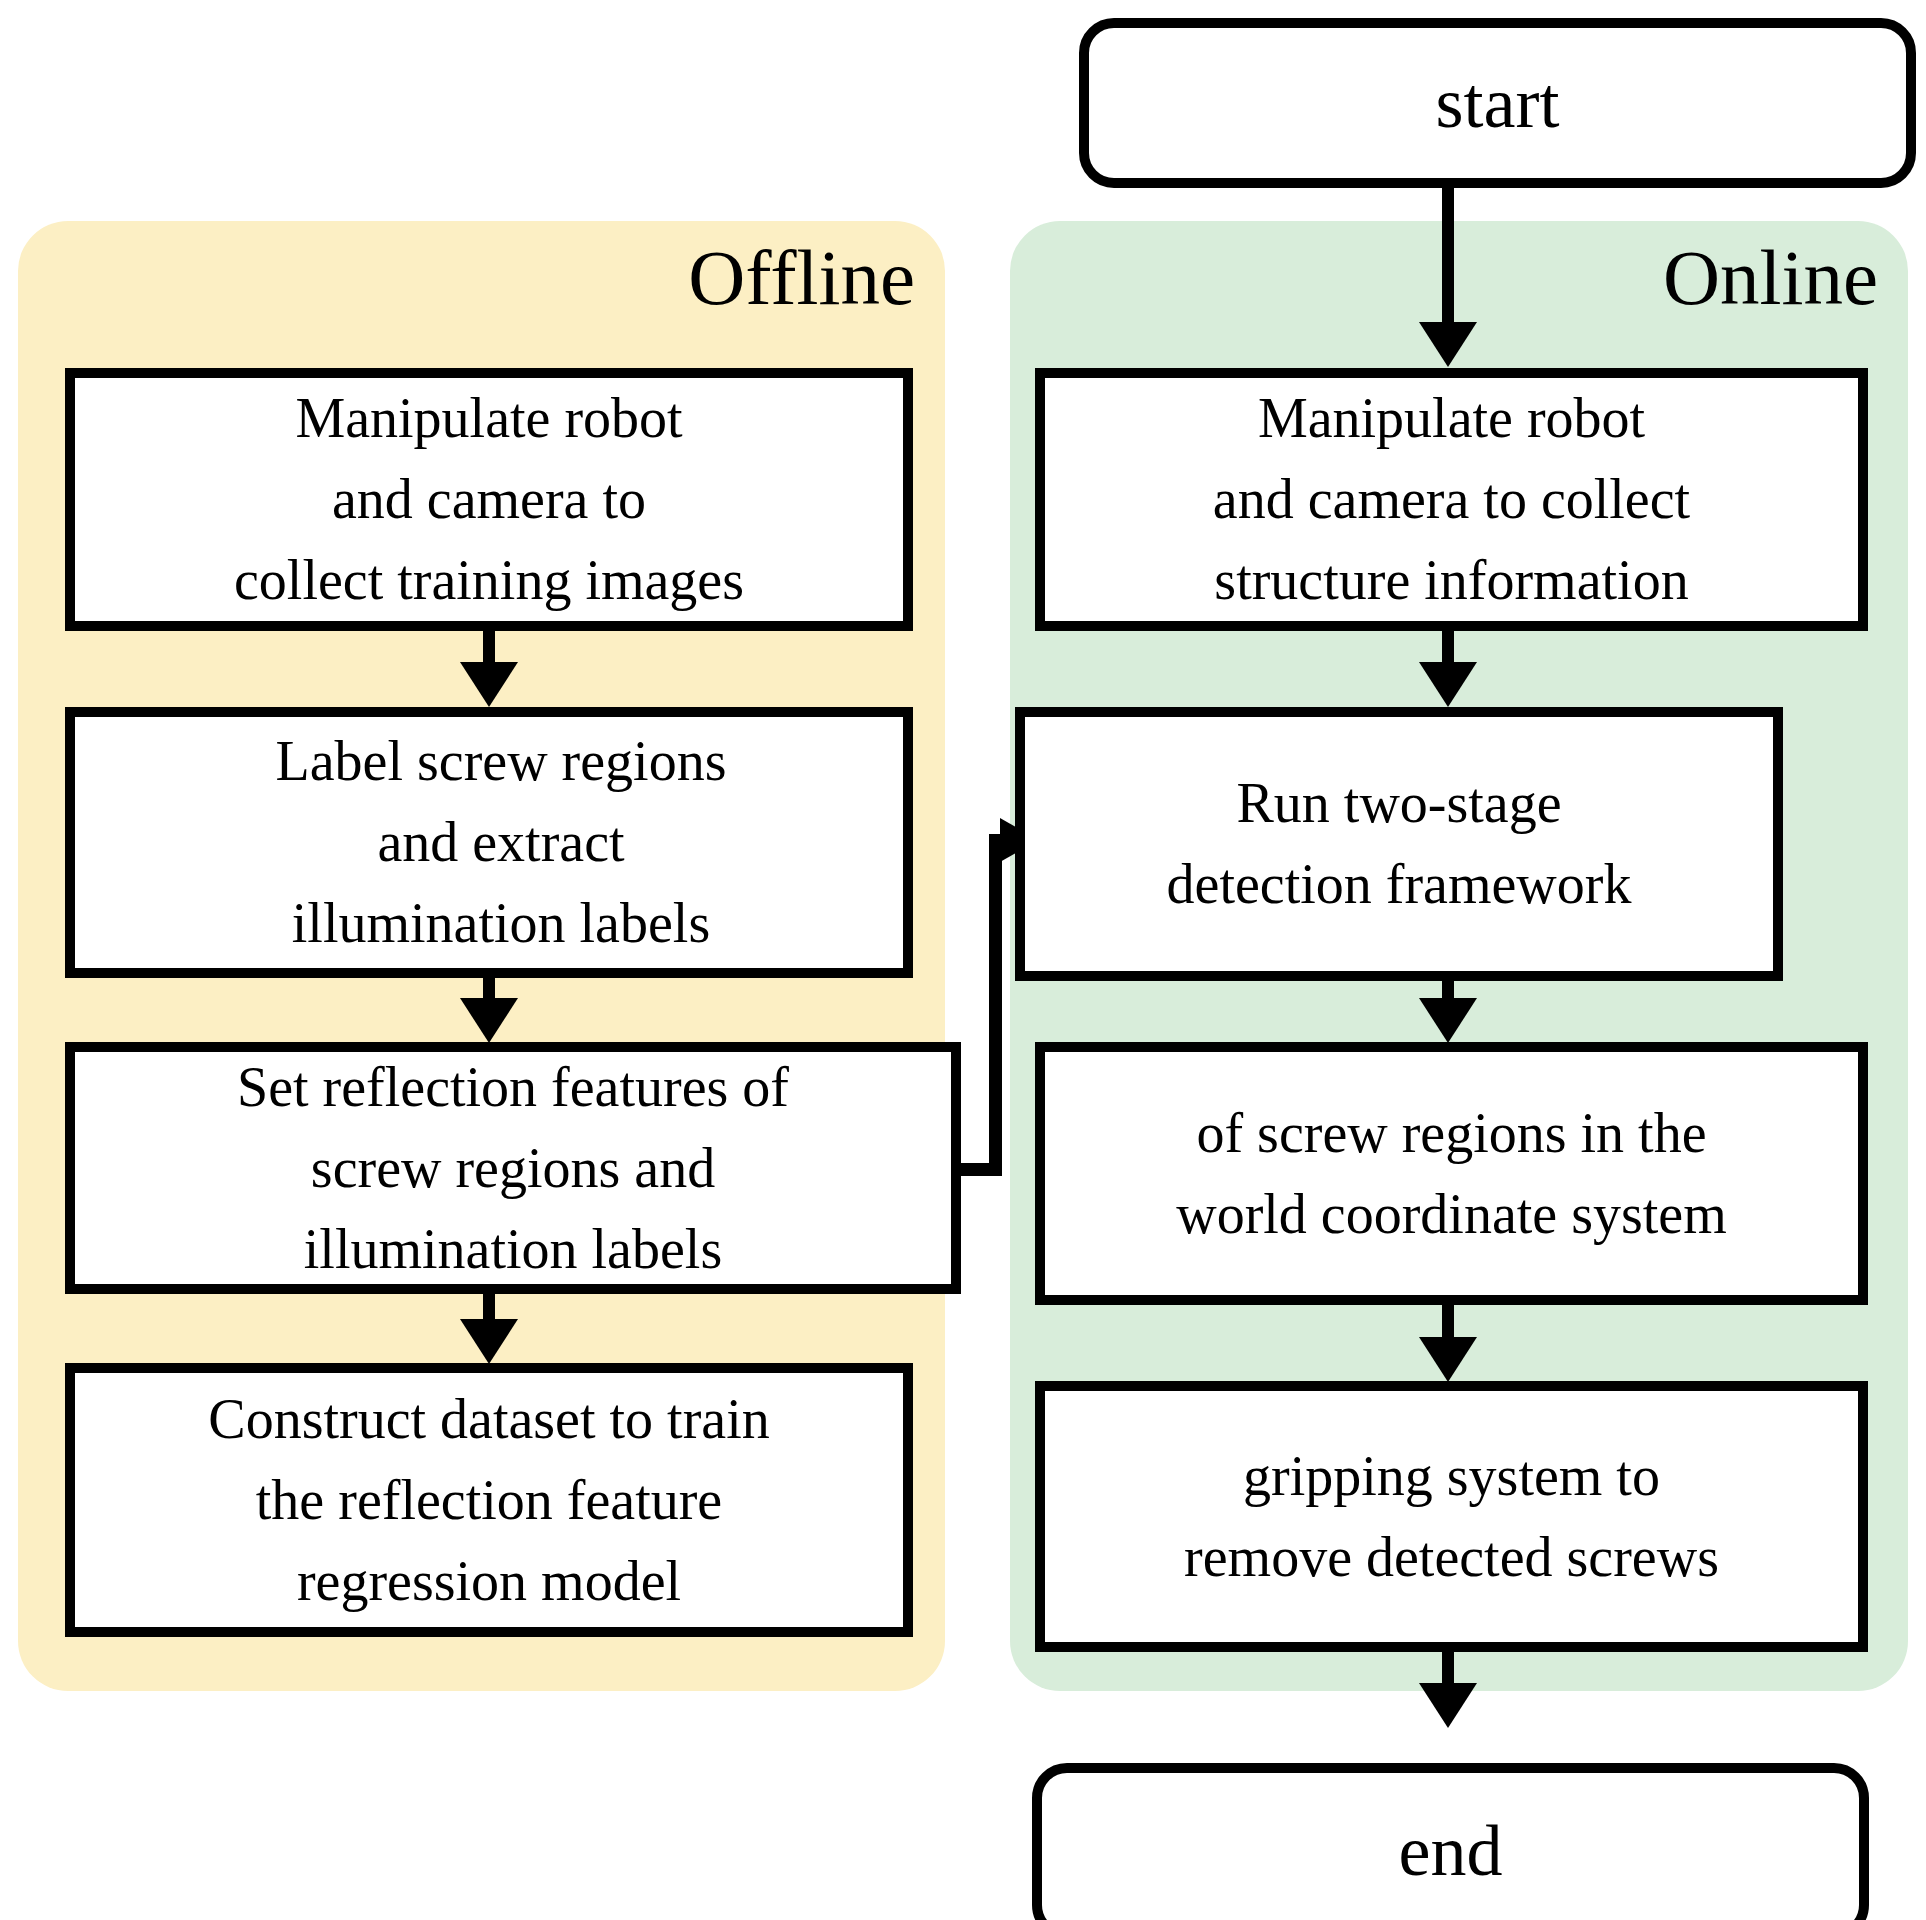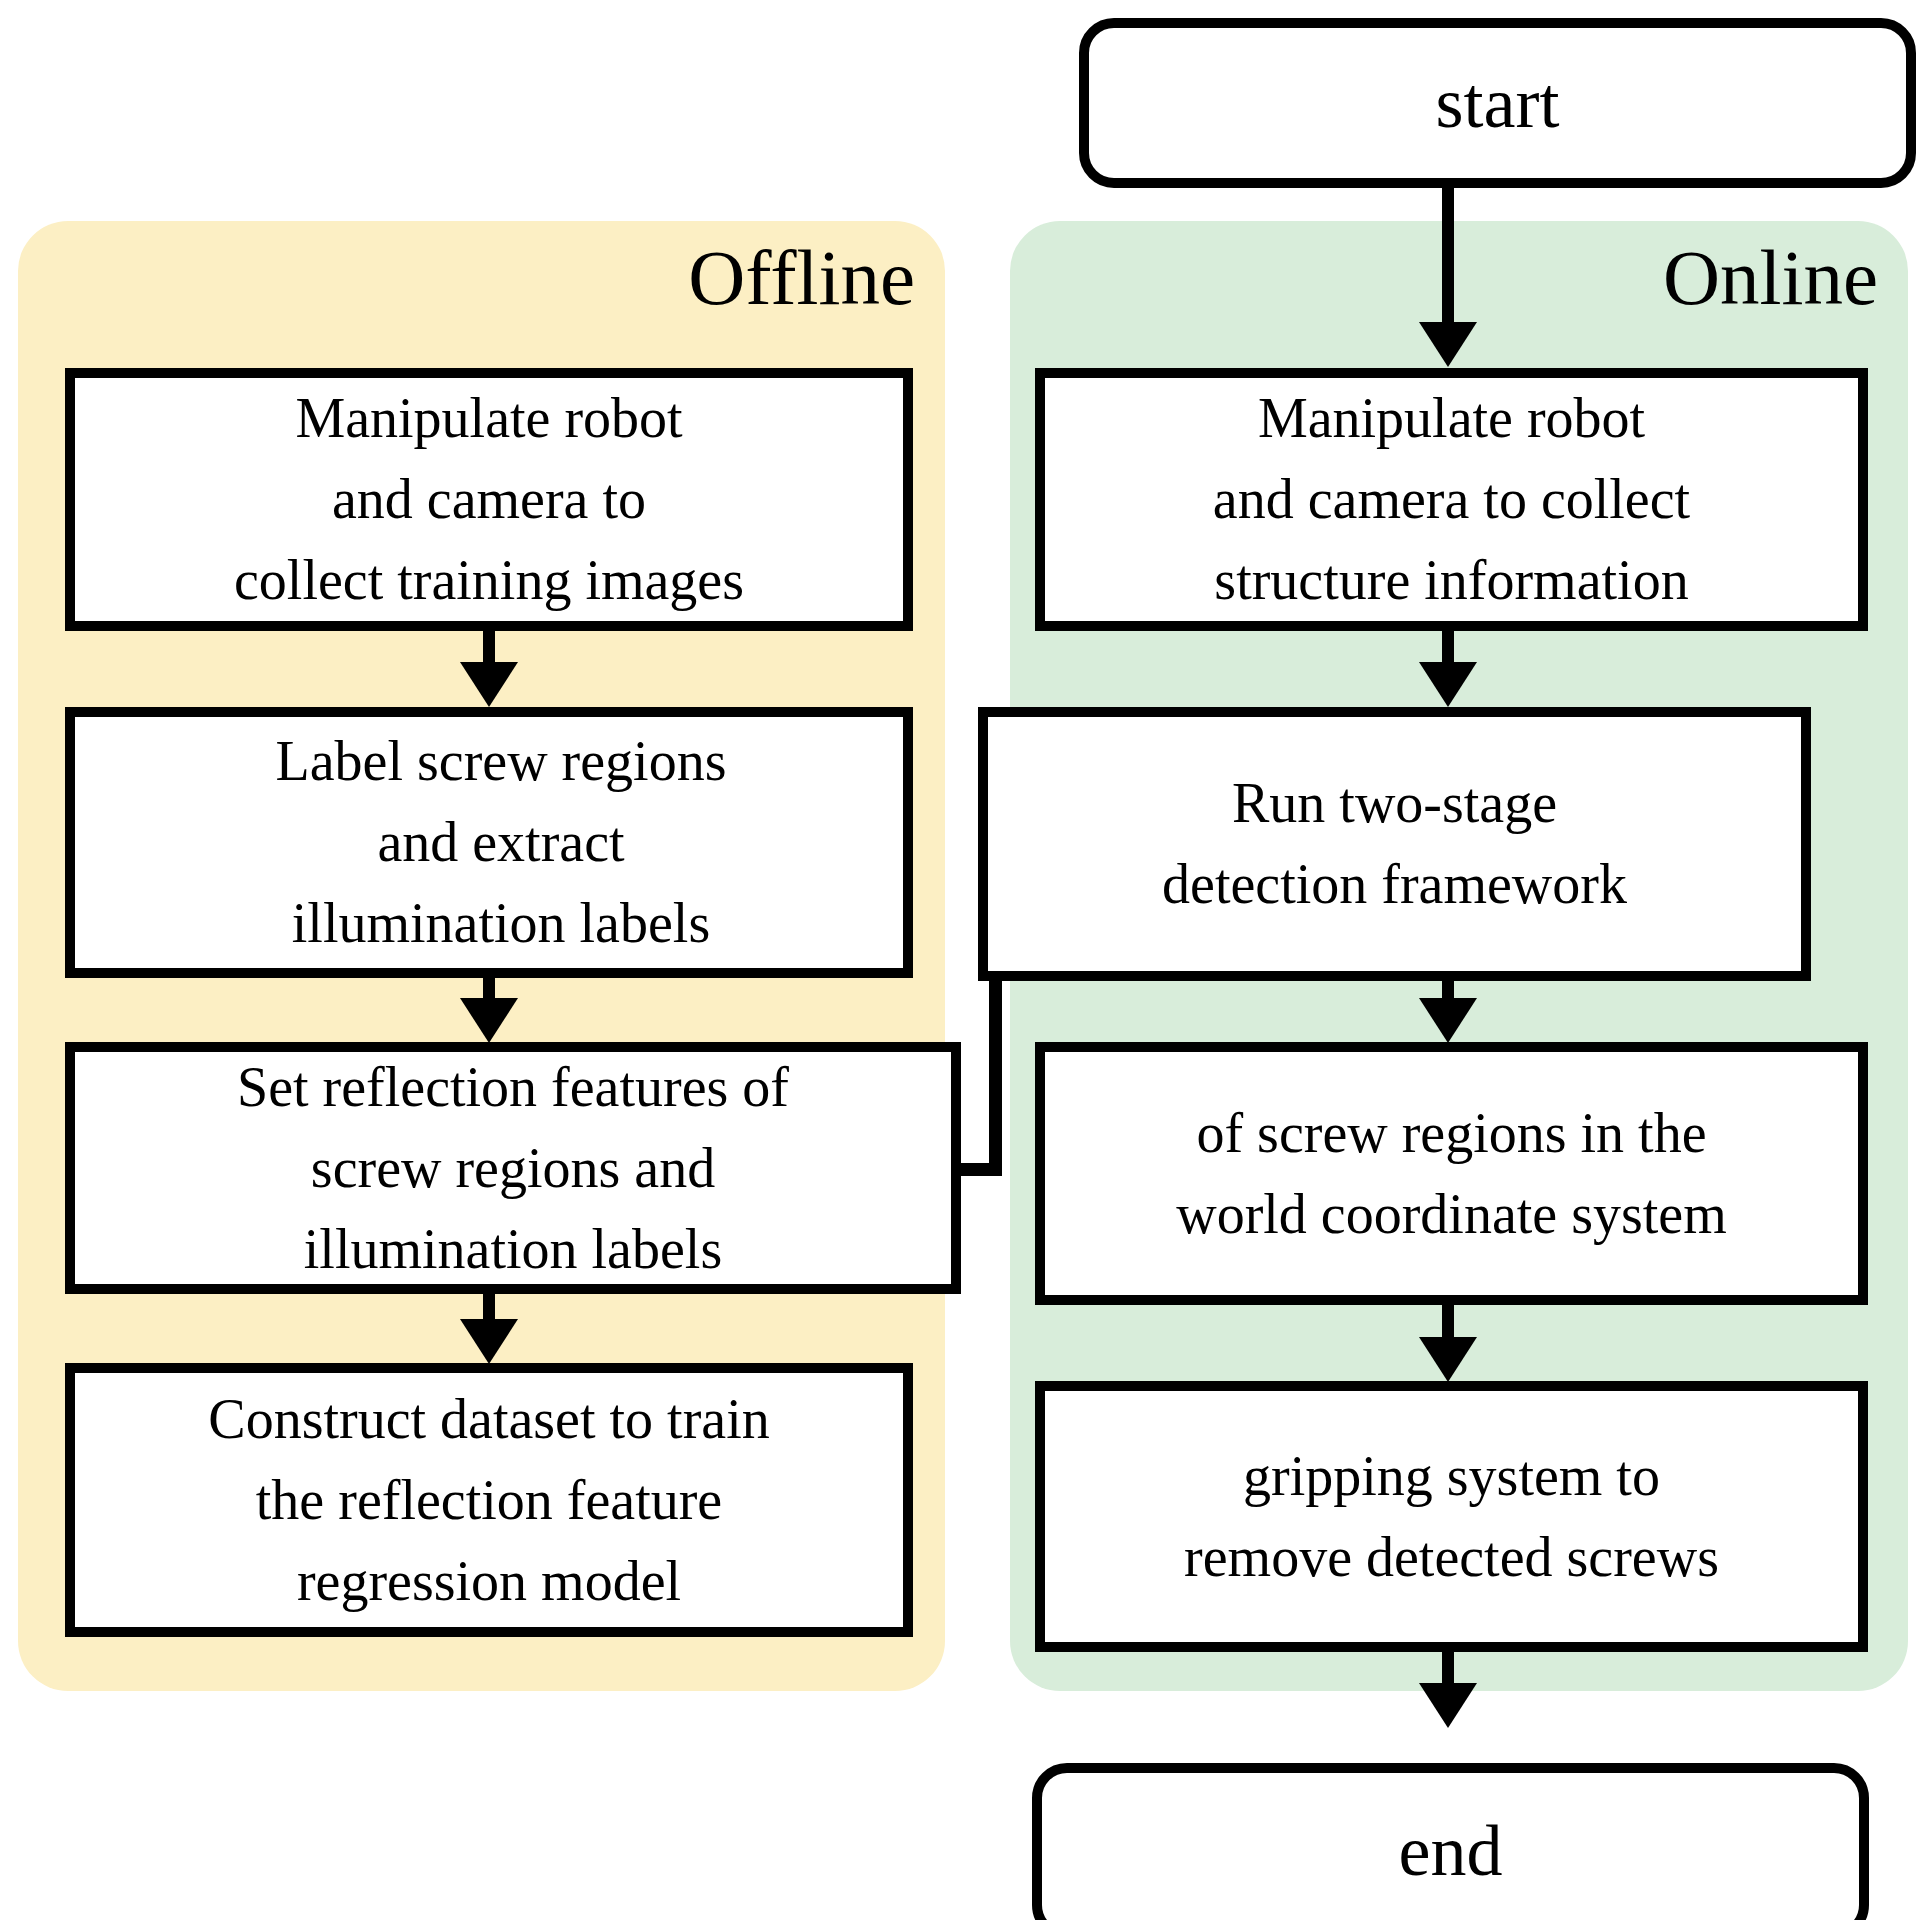--- a/index.html
+++ b/index.html
@@ -147,21 +147,21 @@
     <div>the reflection feature</div>
     <div>regression model</div>
   </div>
 
   <div class="node" style="left:1035px; top:368px; width:833px; height:263px;">
     <div>Manipulate robot</div>
     <div>and camera to collect</div>
     <div>structure information</div>
   </div>
 
-  <div class="node" style="left:978px; top:707px; width:833px; height:274px;">
+  <div class="node" style="left:1015px; top:707px; width:768px; height:274px;">
     <div>Run two-stage</div>
     <div>detection framework</div>
   </div>
 
   <div class="node" style="left:1035px; top:1042px; width:833px; height:263px;">
     <div>of screw regions in the</div>
     <div>world coordinate system</div>
   </div>
 
   <div class="node" style="left:1035px; top:1381px; width:833px; height:271px;">

